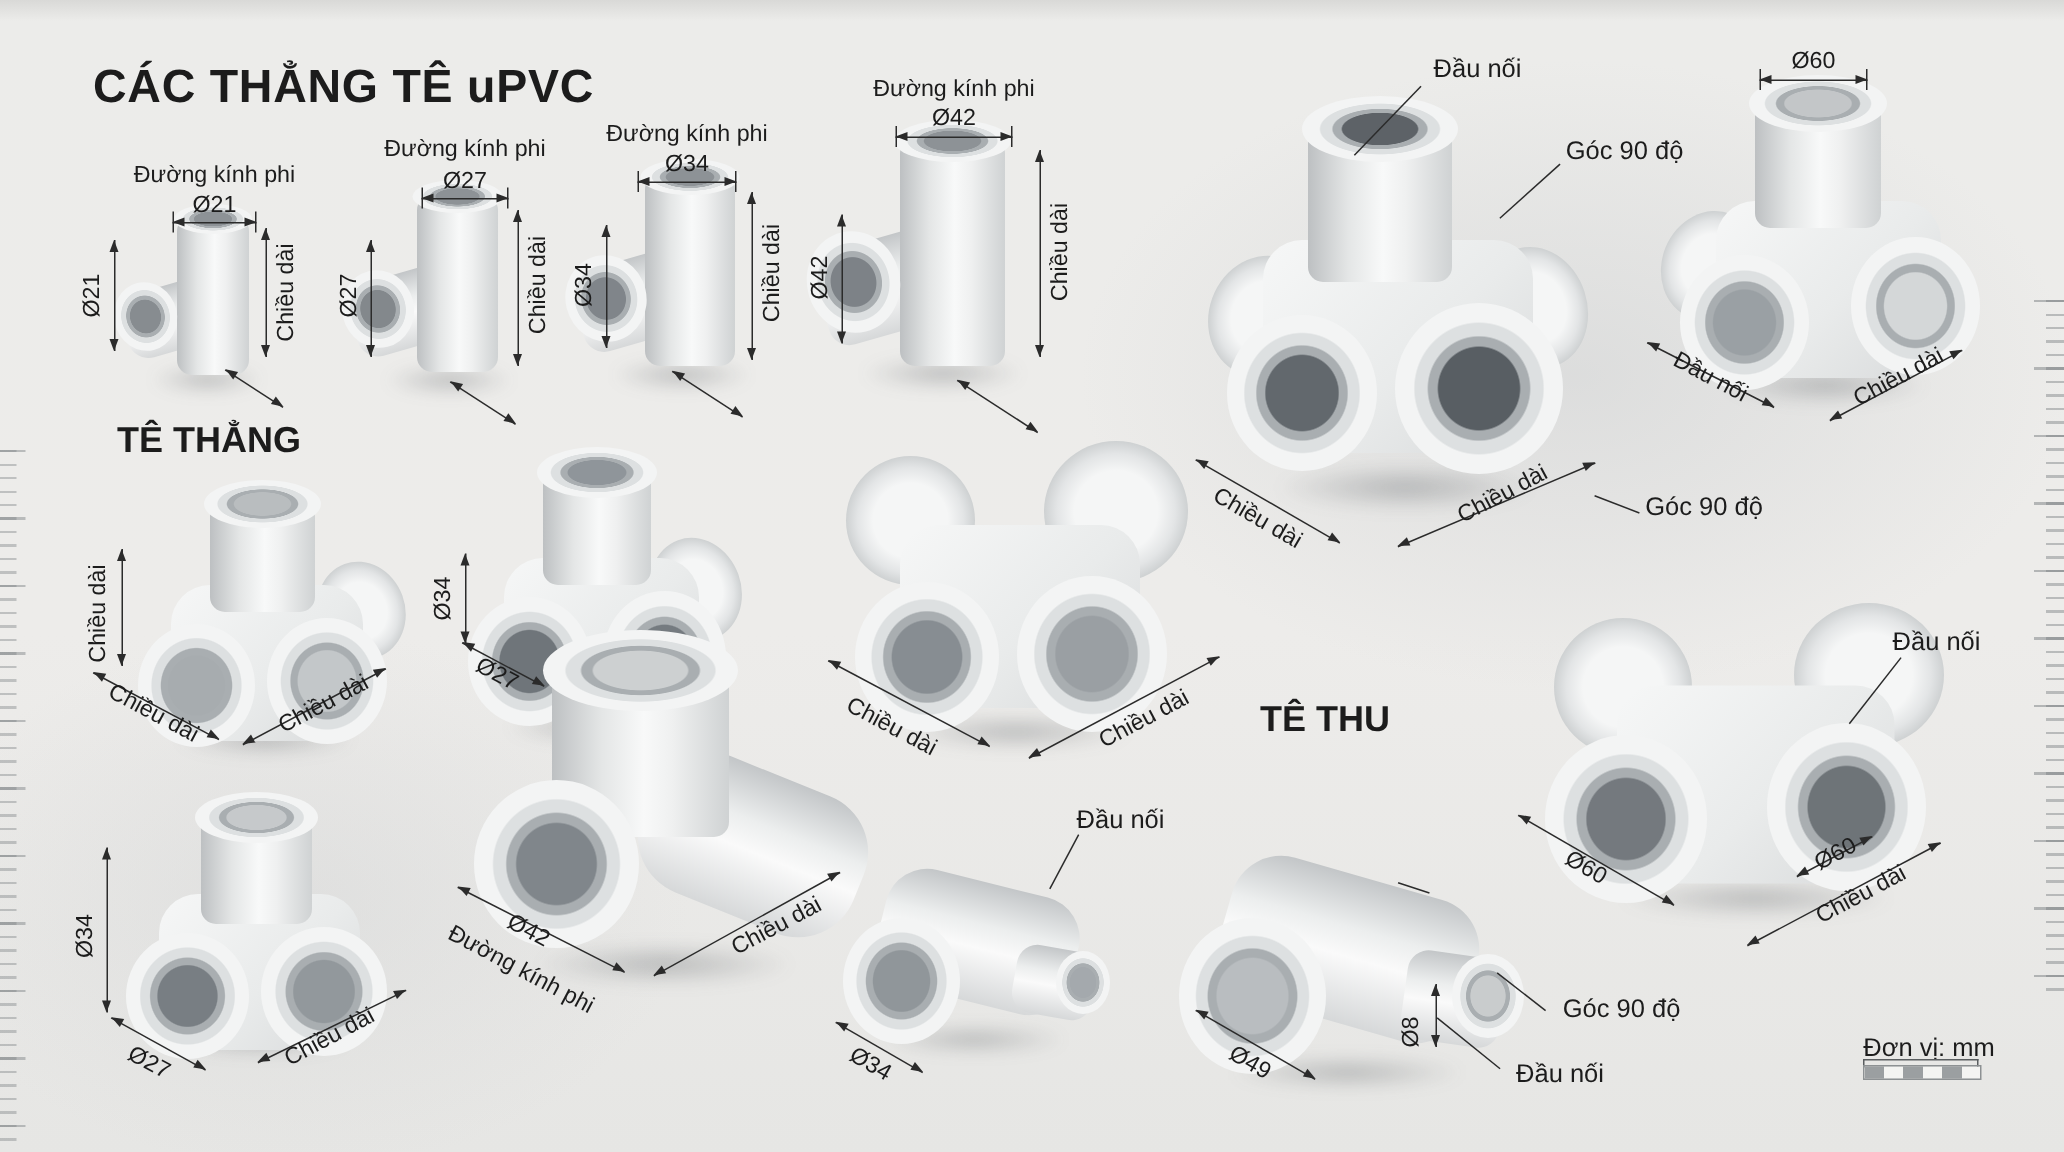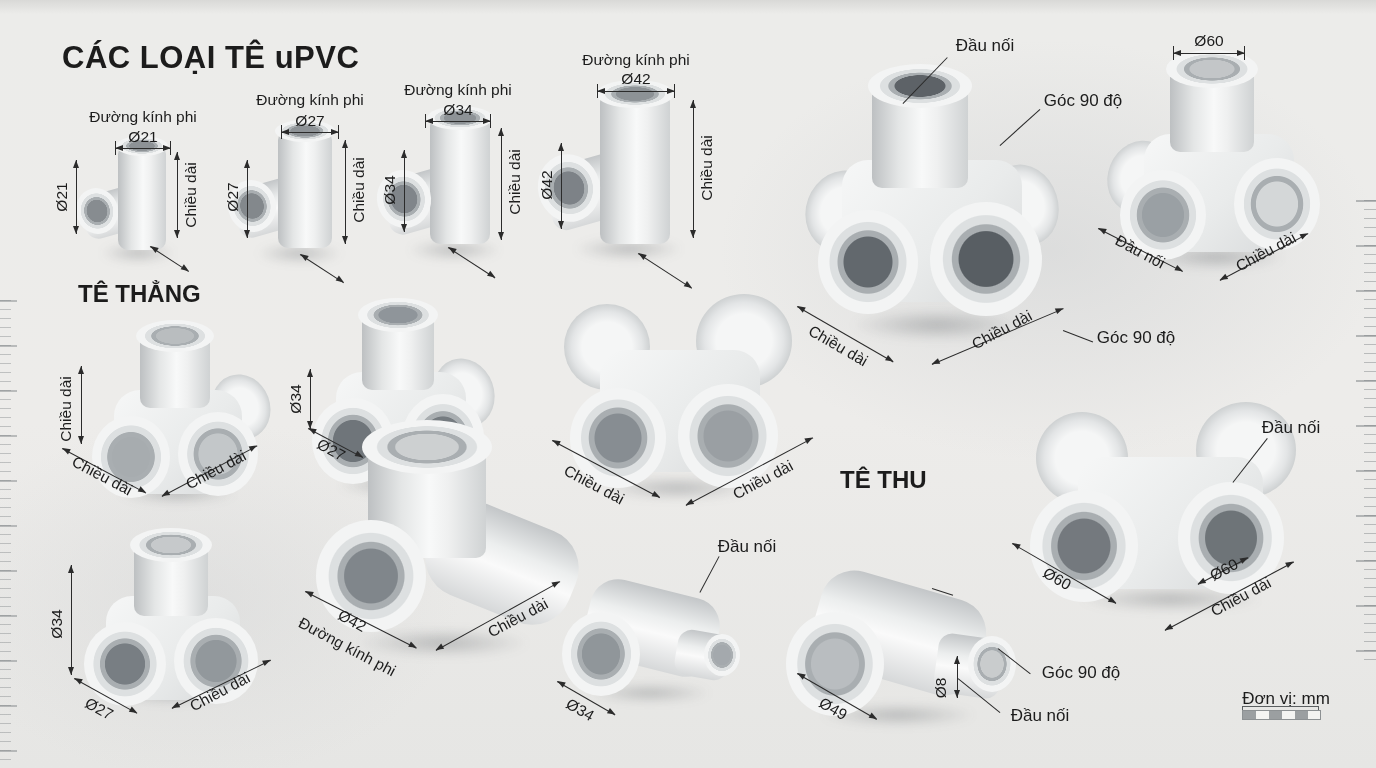--- a/index.html
+++ b/index.html
@@ -55,21 +55,21 @@
 <body>
 
 <div class="canvas">
   <div class="soft1"></div>
   <div class="soft2"></div>
   <div class="rulR1"></div>
   <div class="rulR2"></div>
   <div class="rulL1"></div>
   <div class="rulL2"></div>
 
-  <div class="h1" style="left:62px;top:40px">CÁC LOẠI TÊ uPVC</div>
+  <div class="h1" style="left:62px;top:40px">CÁC THẲNG TÊ uPVC</div>
   <div class="h2" style="left:78px;top:280px">TÊ THẲNG</div>
   <div class="h2" style="left:840px;top:466px">TÊ THU</div>
 
   <div class="fit" style="left:88px;top:138px;width:100px;height:135px">
     <div class="shadow" style="left:0;top:102px;width:100px;height:26px"></div>
     <div class="seg pipeH" style="left:-6px;top:52px;width:64px;height:44px;transform:rotate(-16deg)"></div>
     <div class="seg pipeV" style="left:30px;top:6px;width:48px;height:106px"></div>
     <div class="seg open" style="left:28px;top:-2px;width:52px;height:20px;--hole:#8d9296"></div>
     <div class="seg open" style="left:-12px;top:50px;width:42px;height:46px;transform:rotate(-14deg);--hole:#878c90"></div>
   </div>

